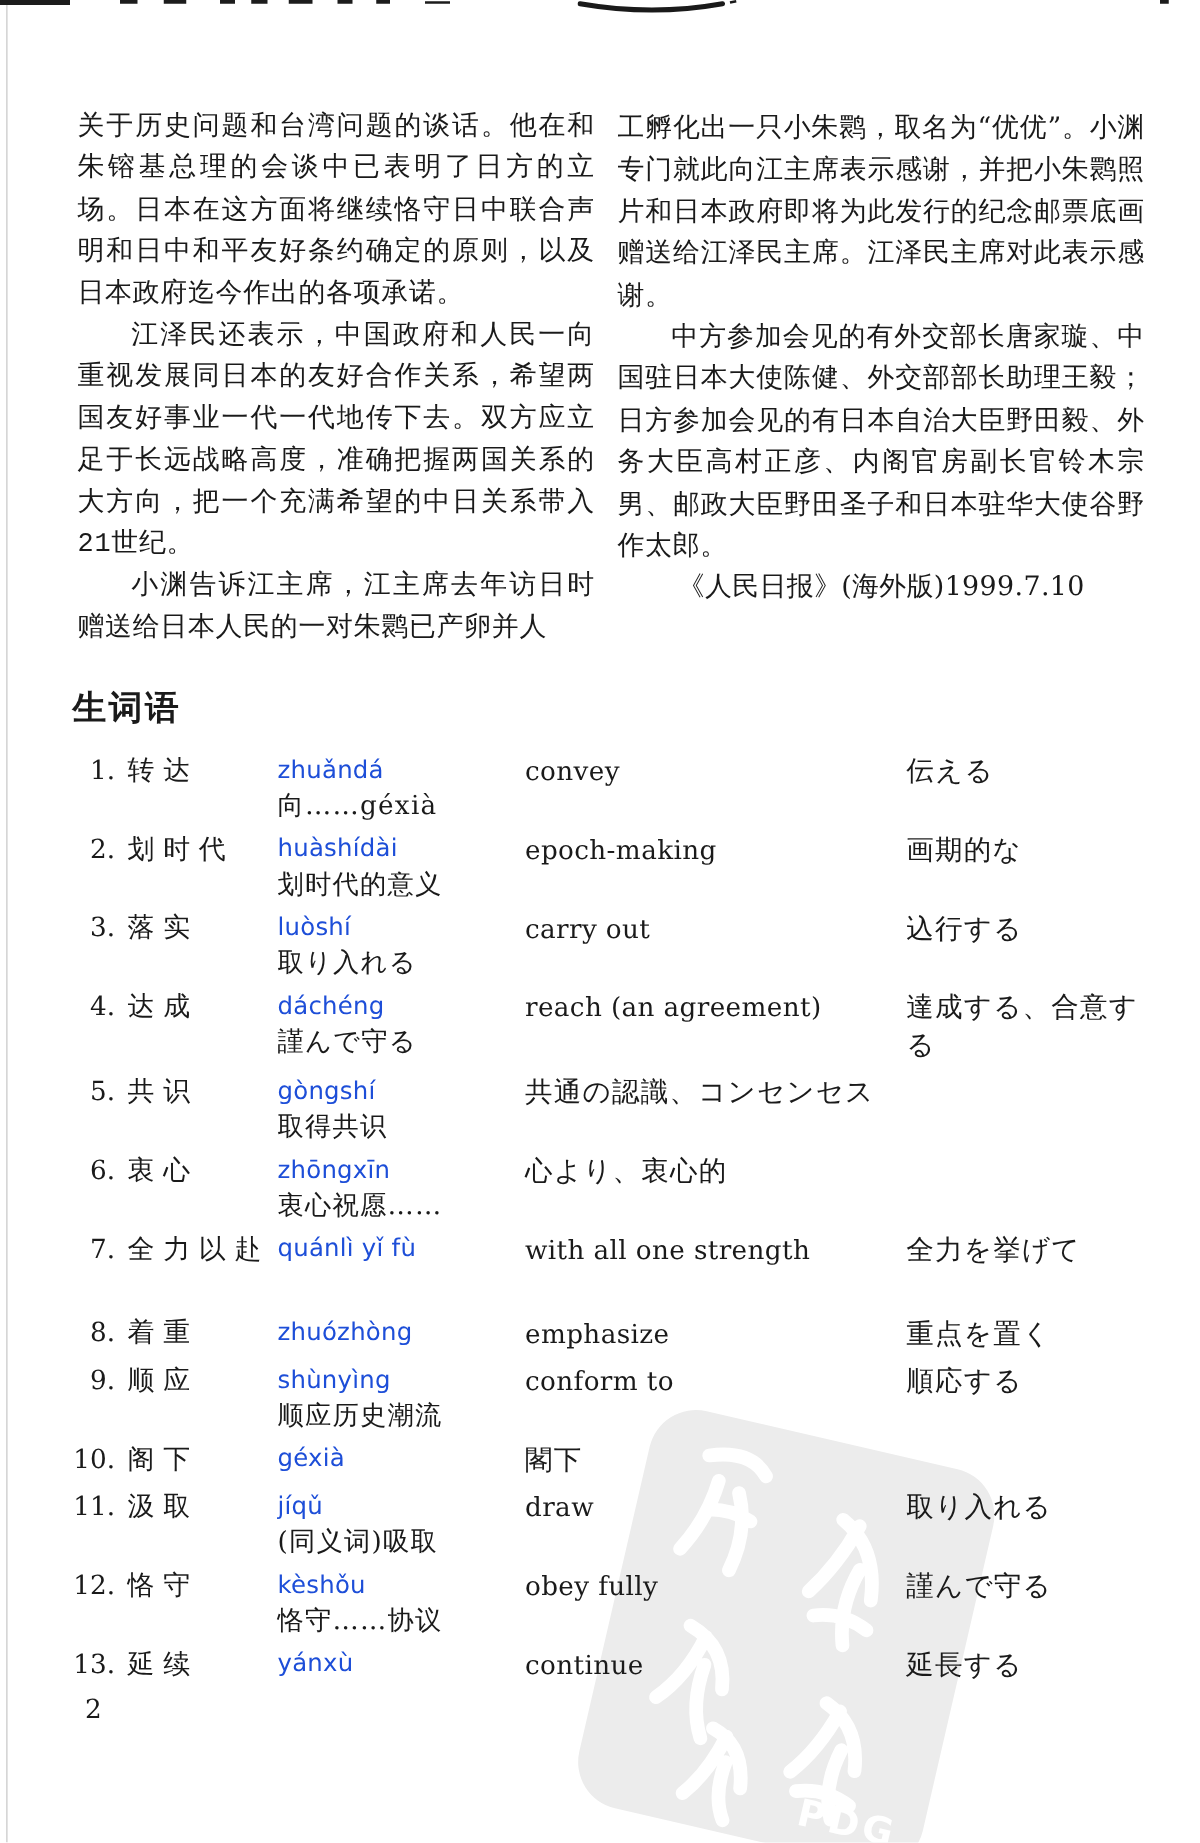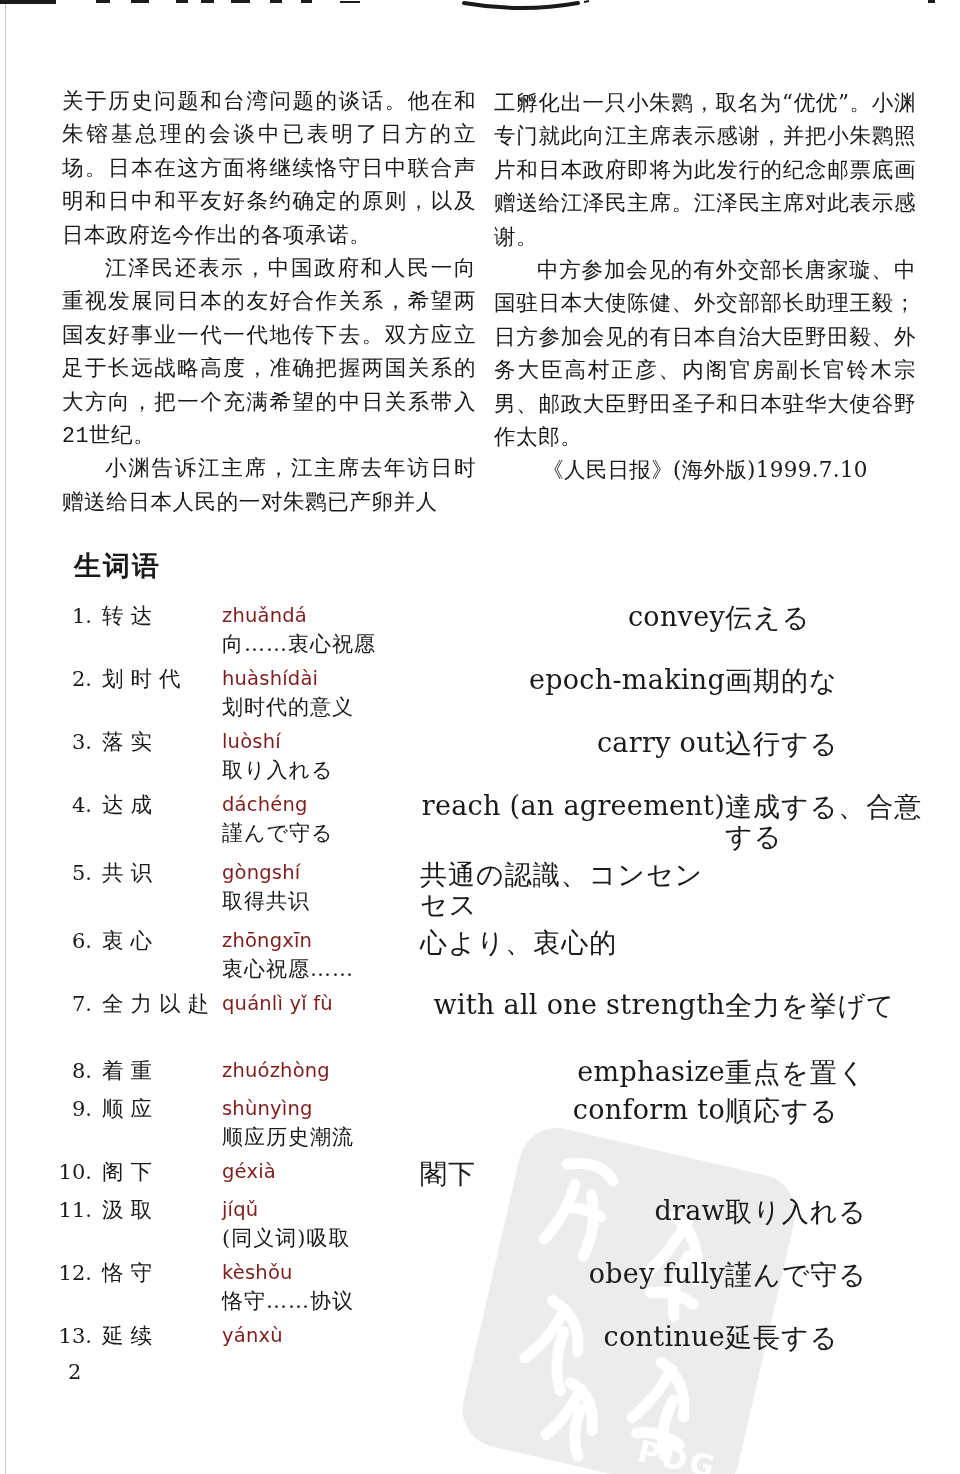--- a/index.html
+++ b/index.html
@@ -19,38 +19,38 @@
     text-align:justify;
   }
   #col-left{left:62px;width:414px;font-family:Liberation Mono, monospace;}
   #col-right{left:494px;width:422px;}
   .article-col p{margin:0;}
   .article-col p.indent{text-indent:2em;}
   .source-line{margin-top:1px;text-align:center;letter-spacing:.3px;}
   
   .vocab{position:absolute;left:46px;top:548px;width:880px;z-index:2;}
   .vocab-heading{
-    font-size:27px;font-weight:600;letter-spacing:2px;margin:0 0 18px 28px;
+    font-size:27px;font-weight:600;letter-spacing:2px;margin:0 0 18px 12px;
   }
   .vocab-rows{}
   .vocab-row{
     display:grid;grid-template-columns:176px 198px 305px 200px;
     align-items:start;margin-bottom:7px;
   }
   .vocab-row:nth-of-type(7){margin-bottom:36px;}
   .col-word{white-space:nowrap;line-height:28px;}
   .num{display:inline-block;width:46px;text-align:right;font-size:21px;}
   .word{margin-left:10px;font-size:21.5px;letter-spacing:7px;text-align:right;}
   .pinyin{
     font-family:"DejaVu Sans","Liberation Sans",sans-serif;
-    font-size:19.5px;line-height:28px;letter-spacing:.2px;color:#7f1d1d;
+    font-size:19.5px;line-height:28px;letter-spacing:.2px;color:#1d4ed8;
   }
   .example{font-size:21px;line-height:28px;letter-spacing:1px;}
-  .col-english{font-size:27px;line-height:28px;letter-spacing:.3px;padding-top:1px;text-align:right;}
-  .col-japanese{font-size:27px;line-height:30px;letter-spacing:1px;padding-top:1px;}
+  .col-english{font-size:21px;line-height:28px;letter-spacing:.3px;padding-top:1px;}
+  .col-japanese{font-size:22px;line-height:30px;letter-spacing:1px;padding-top:1px;}
   .page-number{margin:4px 0 0 22px;font-size:21px;}
   
   .stamp{
     position:absolute;left:488px;top:1148px;width:282px;height:326px;
     background:#ececec;border-radius:38px;transform:rotate(13deg);
     z-index:1;
   }
   .stamp svg{position:absolute;left:0;top:0;}
   .stamp .pdg{
     position:absolute;right:20px;bottom:12px;color:#ffffff;
@@ -103,21 +103,21 @@
 
 <div class="vocab">
   <h2 class="vocab-heading">生词语</h2>
   <div class="vocab-rows" id="vocab-rows">
   <div class="vocab-row">
     <div class="col-word">
       <span class="num">1.</span><span class="word">转达</span>
     </div>
     <div class="col-pinyin">
       <div class="pinyin">zhuǎndá</div>
-      <div class="example">向……衷心祝愿</div>
+      <div class="example">向……géxià</div>
     </div>
     <div class="col-english">convey</div>
     <div class="col-japanese">伝える</div>
   </div>
 
   <div class="vocab-row">
     <div class="col-word">
       <span class="num">2.</span><span class="word">划时代</span>
     </div>
     <div class="col-pinyin">

